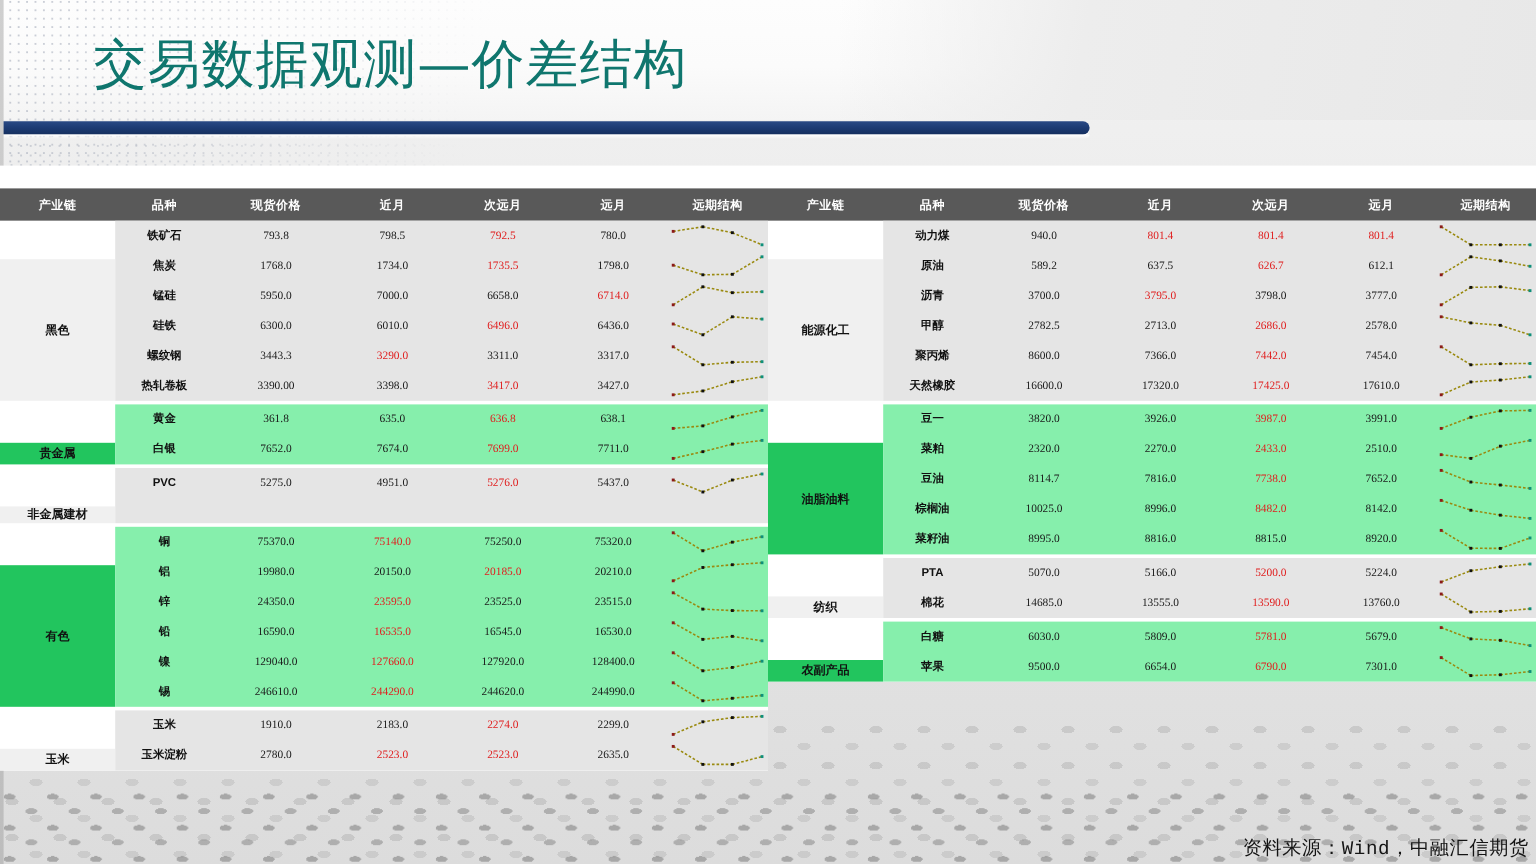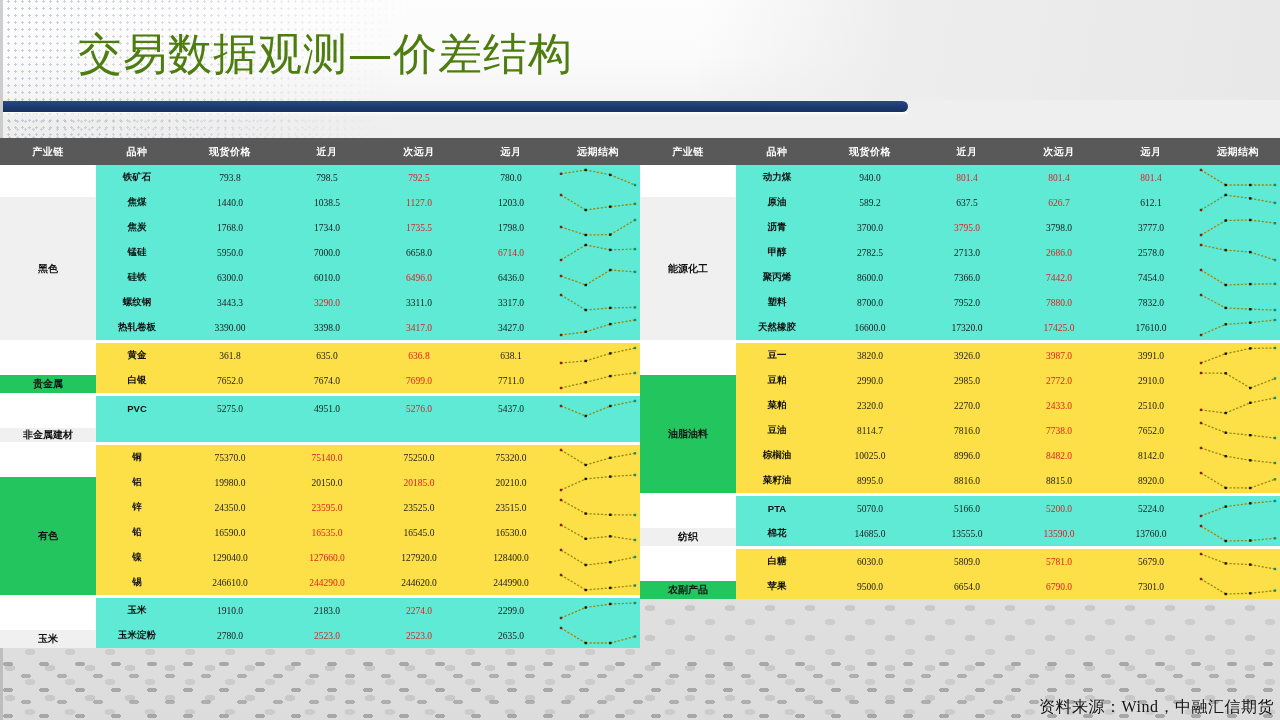--- a/index.html
+++ b/index.html
@@ -61,70 +61,70 @@
   }
   .navy-shine{
     position:absolute;left:0;top:112px;width:908px;height:4px;
     background:linear-gradient(180deg,rgba(255,255,255,.95),rgba(255,255,255,0));
     border-radius:0 0 6px 0;
   }
   .slide-title{
     position:absolute;left:78px;top:28px;
     font-family:"DejaVu Serif","Liberation Serif",serif;
     font-size:44px;line-height:52px;letter-spacing:1px;
-    color:#4d7c0f;white-space:nowrap;
+    color:#0f766e;white-space:nowrap;
   }
 
   
   .tbl{position:absolute;top:138px;background:#ffffff;}
   .tbl.left{left:0;width:640px;}
   .tbl.right{left:640px;width:640px;}
 
   .thead{
     display:flex;align-items:center;height:27px;
     background:#595959;color:#ffffff;
-    font-size:10px;font-weight:bold;letter-spacing:.5px;
+    font-size:10px;font-weight:bold;letter-spacing:.5px;margin-top:19px;
   }
   .thead .c{text-align:center;}
   .c0{width:96px;}   
   .c1{width:82px;}   
   .c2{width:104px;}  
   .c3{width:90px;}   
   .c4{width:94px;}   
   .c5{width:90px;}   
   .c6{width:84px;}   
 
   .tbody{background:#ffffff;}
   .grp{display:flex;position:relative;}
   .grp .gname{
     width:96px;display:flex;align-items:center;justify-content:center;
     font-size:10px;font-weight:bold;color:#111;
     background:#f0f0f0;
     margin-top:32px;
   }
-  .grp .gbody{flex:1;background:#5eead4;}
+  .grp .gbody{flex:1;background:#e5e5e5;}
   .grp.alt .gname{background:#22c55e;}
-  .grp.alt .gbody{background:#fde047;}
+  .grp.alt .gbody{background:#86efac;}
   .grp .rows{display:block;}
 
   .row{display:flex;align-items:center;height:25px;}
   .row .cell{text-align:center;font-size:9.5px;color:#1a1a1a;
              font-family:"Liberation Serif","DejaVu Serif",serif;}
   .row .name{font-family:"Liberation Sans","DejaVu Sans",sans-serif;
              font-size:9.5px;font-weight:bold;color:#111;}
   .row .cell.hi{color:#e02020;}
   .row .spark{width:84px;height:25px;display:block;}
 
   
   .gapline{height:3px;background:#ffffff;}
 
   
   .footer{
     position:absolute;right:6px;bottom:2px;
-    font-family:Liberation Serif, serif;
+    font-family:Liberation Mono, monospace;
     font-size:16px;color:#141414;letter-spacing:.5px;white-space:nowrap;
   }
   .edge-left{position:absolute;left:0;top:0;width:3px;height:720px;background:linear-gradient(180deg,#cfcfcf,#bdbdbd);}
 </style>
 </head>
 <body>
 
 <div class="slide"></div>
 <div class="tex-bottom"></div>
 <div class="tex-bottom2"></div>
@@ -160,38 +160,20 @@
               <div class="cell c5">780.0</div>
               <div class="c6">
                 <svg class="spark" viewBox="0 0 84 25" width="84" height="25">
                   <line x1="5.0" y1="8.8" x2="29.7" y2="5.0" stroke="#9a8a10" stroke-width="1.3" stroke-dasharray="2.2 1.6"></line>
                   <line x1="29.7" y1="5.0" x2="54.3" y2="9.9" stroke="#9a8a10" stroke-width="1.3" stroke-dasharray="2.2 1.6"></line>
                   <line x1="54.3" y1="9.9" x2="79.0" y2="20.0" stroke="#9a8a10" stroke-width="1.3" stroke-dasharray="2.2 1.6"></line>
                   <rect x="3.8" y="7.6" width="2.4" height="2.4" fill="#8b1a1a"></rect>
                   <rect x="28.5" y="3.8" width="2.4" height="2.4" fill="#111111"></rect>
                   <rect x="53.1" y="8.7" width="2.4" height="2.4" fill="#111111"></rect>
                   <rect x="77.8" y="18.8" width="2.4" height="2.4" fill="#0f8f7a"></rect>
-                </svg>
-              </div>
-            </div>
-            <div class="row">
-              <div class="cell name c1">焦煤</div>
-              <div class="cell c2">1440.0</div>
-              <div class="cell c3">1038.5</div>
-              <div class="cell c4 hi">1127.0</div>
-              <div class="cell c5">1203.0</div>
-              <div class="c6">
-                <svg class="spark" viewBox="0 0 84 25" width="84" height="25">
-                  <line x1="5.0" y1="5.0" x2="29.7" y2="20.0" stroke="#9a8a10" stroke-width="1.3" stroke-dasharray="2.2 1.6"></line>
-                  <line x1="29.7" y1="20.0" x2="54.3" y2="16.7" stroke="#9a8a10" stroke-width="1.3" stroke-dasharray="2.2 1.6"></line>
-                  <line x1="54.3" y1="16.7" x2="79.0" y2="13.9" stroke="#9a8a10" stroke-width="1.3" stroke-dasharray="2.2 1.6"></line>
-                  <rect x="3.8" y="3.8" width="2.4" height="2.4" fill="#8b1a1a"></rect>
-                  <rect x="28.5" y="18.8" width="2.4" height="2.4" fill="#111111"></rect>
-                  <rect x="53.1" y="15.5" width="2.4" height="2.4" fill="#111111"></rect>
-                  <rect x="77.8" y="12.7" width="2.4" height="2.4" fill="#0f8f7a"></rect>
                 </svg>
               </div>
             </div>
             <div class="row">
               <div class="cell name c1">焦炭</div>
               <div class="cell c2">1768.0</div>
               <div class="cell c3">1734.0</div>
               <div class="cell c4 hi">1735.5</div>
               <div class="cell c5">1798.0</div>
               <div class="c6">
@@ -612,38 +594,20 @@
                   <line x1="29.7" y1="20.0" x2="54.3" y2="19.1" stroke="#9a8a10" stroke-width="1.3" stroke-dasharray="2.2 1.6"></line>
                   <line x1="54.3" y1="19.1" x2="79.0" y2="18.9" stroke="#9a8a10" stroke-width="1.3" stroke-dasharray="2.2 1.6"></line>
                   <rect x="3.8" y="3.8" width="2.4" height="2.4" fill="#8b1a1a"></rect>
                   <rect x="28.5" y="18.8" width="2.4" height="2.4" fill="#111111"></rect>
                   <rect x="53.1" y="17.9" width="2.4" height="2.4" fill="#111111"></rect>
                   <rect x="77.8" y="17.7" width="2.4" height="2.4" fill="#0f8f7a"></rect>
                 </svg>
               </div>
             </div>
             <div class="row">
-              <div class="cell name c1">塑料</div>
-              <div class="cell c2">8700.0</div>
-              <div class="cell c3">7952.0</div>
-              <div class="cell c4 hi">7880.0</div>
-              <div class="cell c5">7832.0</div>
-              <div class="c6">
-                <svg class="spark" viewBox="0 0 84 25" width="84" height="25">
-                  <line x1="5.0" y1="5.0" x2="29.7" y2="17.9" stroke="#9a8a10" stroke-width="1.3" stroke-dasharray="2.2 1.6"></line>
-                  <line x1="29.7" y1="17.9" x2="54.3" y2="19.2" stroke="#9a8a10" stroke-width="1.3" stroke-dasharray="2.2 1.6"></line>
-                  <line x1="54.3" y1="19.2" x2="79.0" y2="20.0" stroke="#9a8a10" stroke-width="1.3" stroke-dasharray="2.2 1.6"></line>
-                  <rect x="3.8" y="3.8" width="2.4" height="2.4" fill="#8b1a1a"></rect>
-                  <rect x="28.5" y="16.7" width="2.4" height="2.4" fill="#111111"></rect>
-                  <rect x="53.1" y="18.0" width="2.4" height="2.4" fill="#111111"></rect>
-                  <rect x="77.8" y="18.8" width="2.4" height="2.4" fill="#0f8f7a"></rect>
-                </svg>
-              </div>
-            </div>
-            <div class="row">
               <div class="cell name c1">天然橡胶</div>
               <div class="cell c2">16600.0</div>
               <div class="cell c3">17320.0</div>
               <div class="cell c4 hi">17425.0</div>
               <div class="cell c5">17610.0</div>
               <div class="c6">
                 <svg class="spark" viewBox="0 0 84 25" width="84" height="25">
                   <line x1="5.0" y1="20.0" x2="29.7" y2="9.3" stroke="#9a8a10" stroke-width="1.3" stroke-dasharray="2.2 1.6"></line>
                   <line x1="29.7" y1="9.3" x2="54.3" y2="7.7" stroke="#9a8a10" stroke-width="1.3" stroke-dasharray="2.2 1.6"></line>
                   <line x1="54.3" y1="7.7" x2="79.0" y2="5.0" stroke="#9a8a10" stroke-width="1.3" stroke-dasharray="2.2 1.6"></line>
@@ -674,38 +638,20 @@
                   <line x1="29.7" y1="10.7" x2="54.3" y2="5.4" stroke="#9a8a10" stroke-width="1.3" stroke-dasharray="2.2 1.6"></line>
                   <line x1="54.3" y1="5.4" x2="79.0" y2="5.0" stroke="#9a8a10" stroke-width="1.3" stroke-dasharray="2.2 1.6"></line>
                   <rect x="3.8" y="18.8" width="2.4" height="2.4" fill="#8b1a1a"></rect>
                   <rect x="28.5" y="9.5" width="2.4" height="2.4" fill="#111111"></rect>
                   <rect x="53.1" y="4.2" width="2.4" height="2.4" fill="#111111"></rect>
                   <rect x="77.8" y="3.8" width="2.4" height="2.4" fill="#0f8f7a"></rect>
                 </svg>
               </div>
             </div>
             <div class="row">
-              <div class="cell name c1">豆粕</div>
-              <div class="cell c2">2990.0</div>
-              <div class="cell c3">2985.0</div>
-              <div class="cell c4 hi">2772.0</div>
-              <div class="cell c5">2910.0</div>
-              <div class="c6">
-                <svg class="spark" viewBox="0 0 84 25" width="84" height="25">
-                  <line x1="5.0" y1="5.0" x2="29.7" y2="5.3" stroke="#9a8a10" stroke-width="1.3" stroke-dasharray="2.2 1.6"></line>
-                  <line x1="29.7" y1="5.3" x2="54.3" y2="20.0" stroke="#9a8a10" stroke-width="1.3" stroke-dasharray="2.2 1.6"></line>
-                  <line x1="54.3" y1="20.0" x2="79.0" y2="10.5" stroke="#9a8a10" stroke-width="1.3" stroke-dasharray="2.2 1.6"></line>
-                  <rect x="3.8" y="3.8" width="2.4" height="2.4" fill="#8b1a1a"></rect>
-                  <rect x="28.5" y="4.1" width="2.4" height="2.4" fill="#111111"></rect>
-                  <rect x="53.1" y="18.8" width="2.4" height="2.4" fill="#111111"></rect>
-                  <rect x="77.8" y="9.3" width="2.4" height="2.4" fill="#0f8f7a"></rect>
-                </svg>
-              </div>
-            </div>
-            <div class="row">
               <div class="cell name c1">菜粕</div>
               <div class="cell c2">2320.0</div>
               <div class="cell c3">2270.0</div>
               <div class="cell c4 hi">2433.0</div>
               <div class="cell c5">2510.0</div>
               <div class="c6">
                 <svg class="spark" viewBox="0 0 84 25" width="84" height="25">
                   <line x1="5.0" y1="16.9" x2="29.7" y2="20.0" stroke="#9a8a10" stroke-width="1.3" stroke-dasharray="2.2 1.6"></line>
                   <line x1="29.7" y1="20.0" x2="54.3" y2="9.8" stroke="#9a8a10" stroke-width="1.3" stroke-dasharray="2.2 1.6"></line>
                   <line x1="54.3" y1="9.8" x2="79.0" y2="5.0" stroke="#9a8a10" stroke-width="1.3" stroke-dasharray="2.2 1.6"></line>

